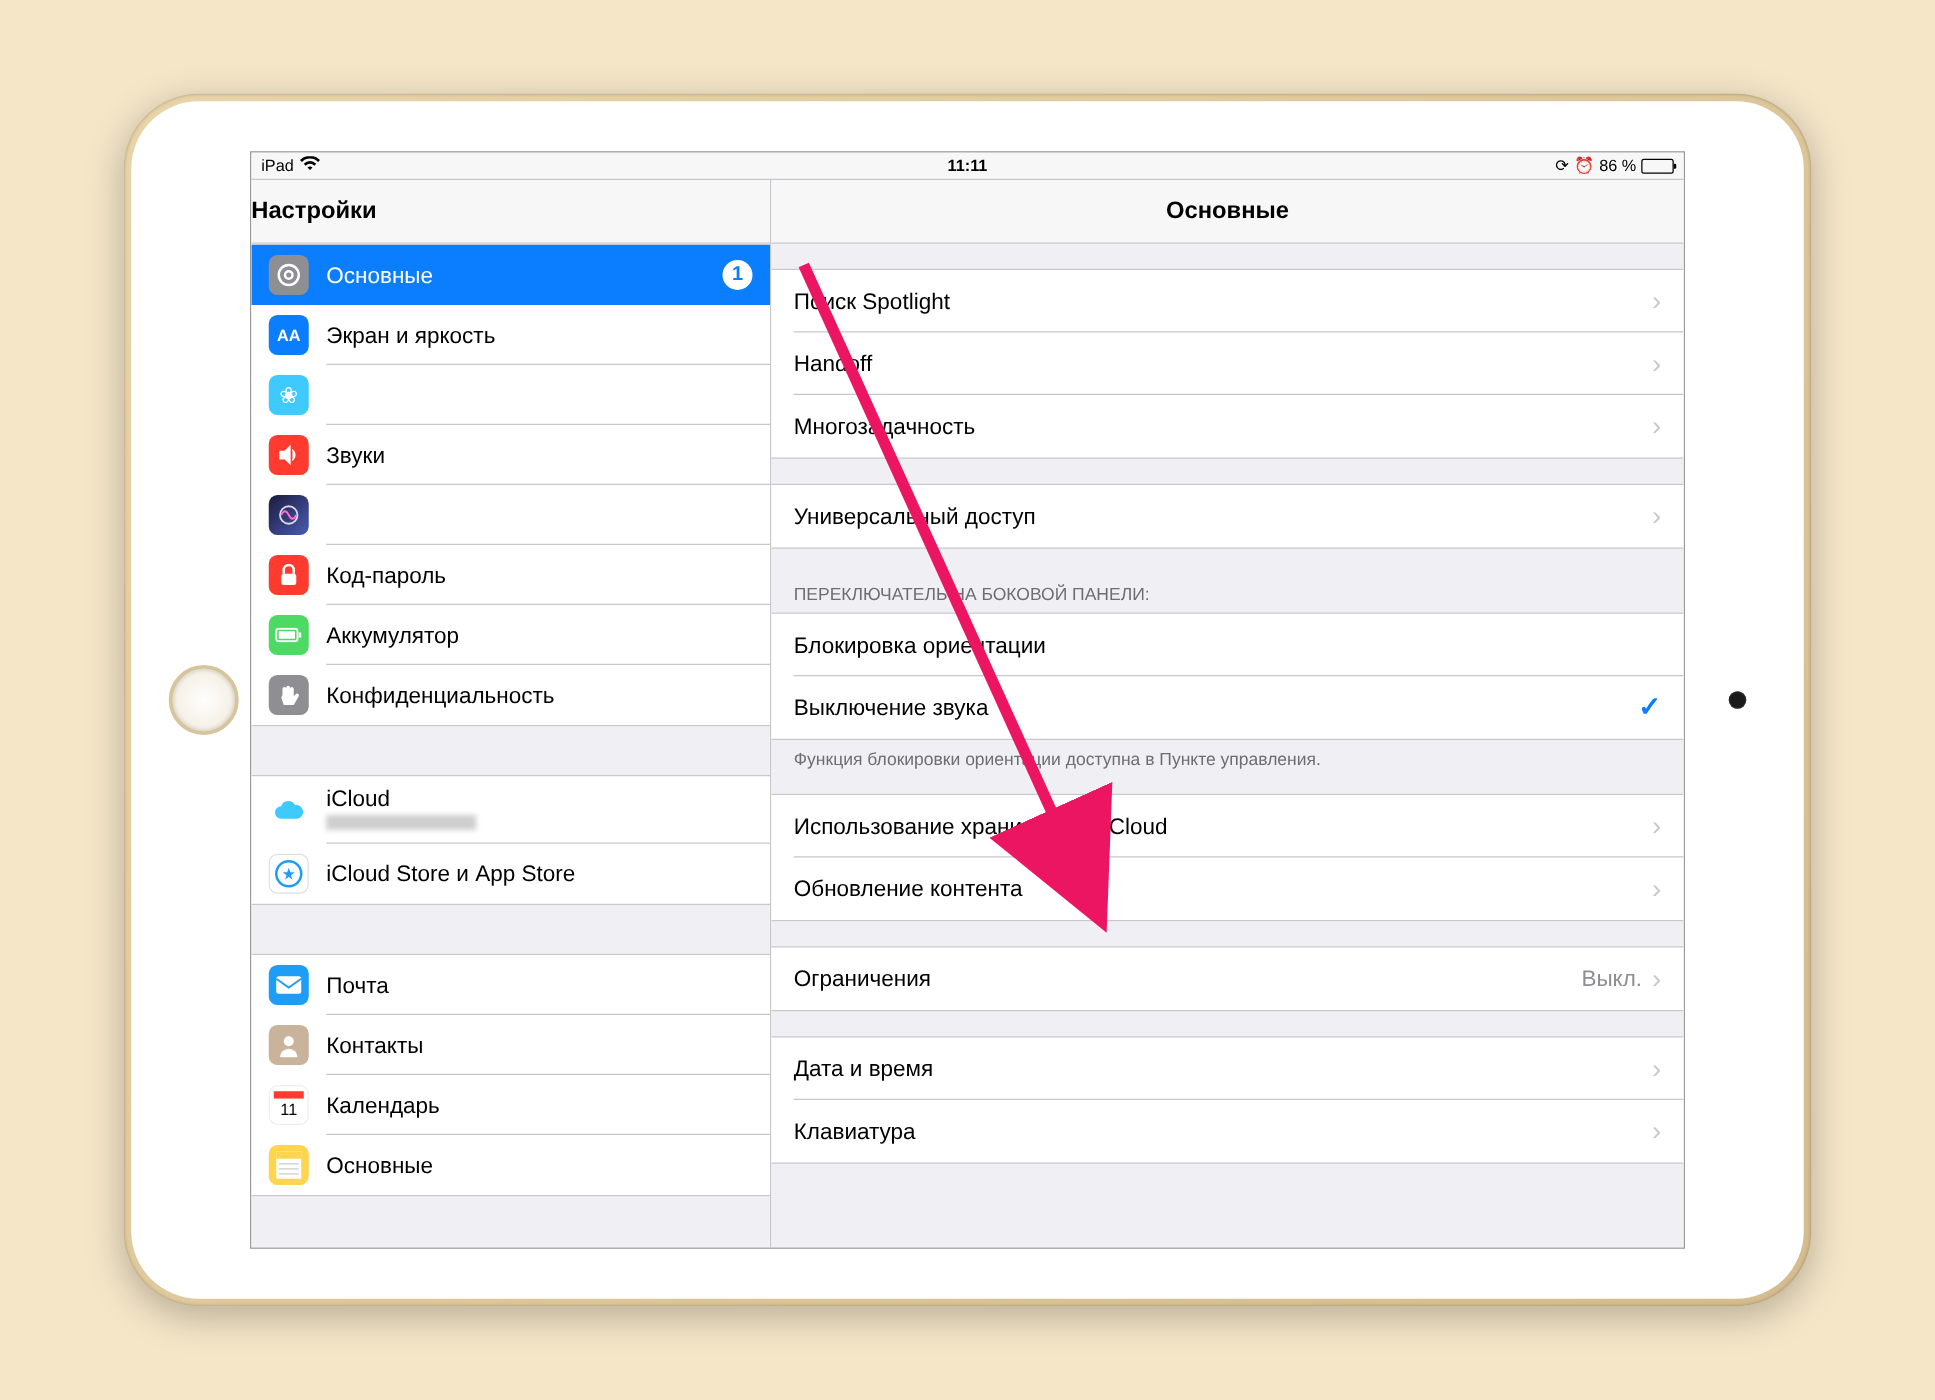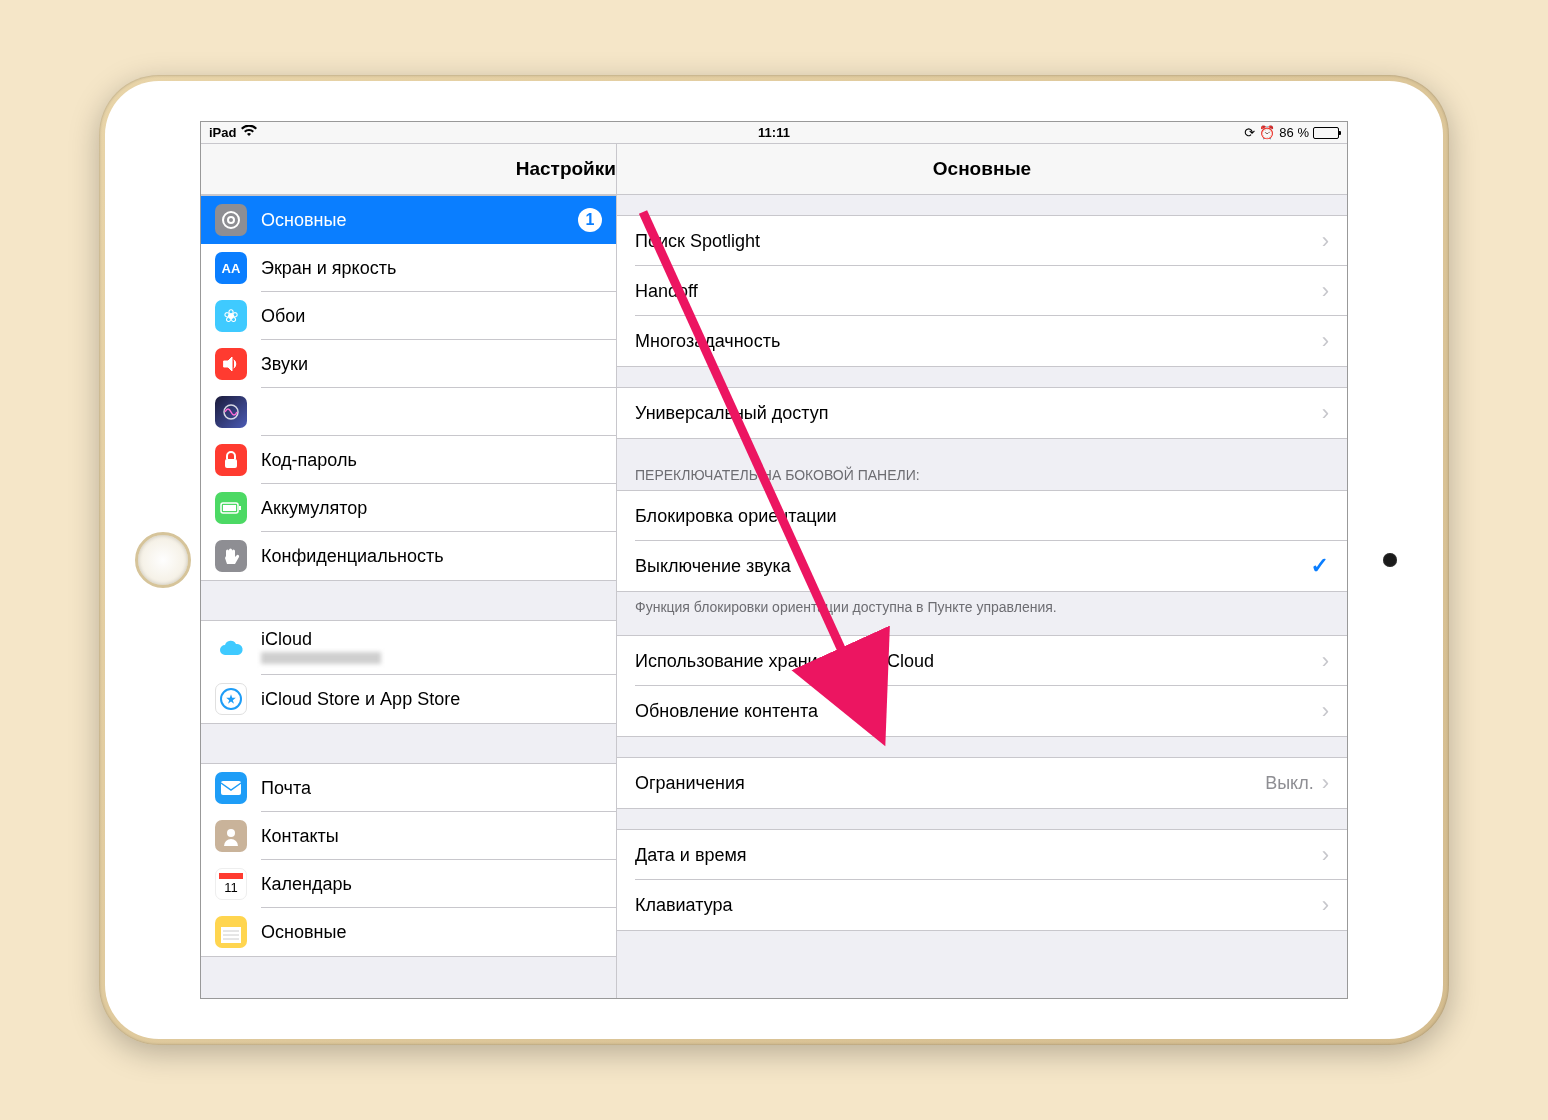--- a/index.html
+++ b/index.html
@@ -4,30 +4,30 @@
 <style>
 * { margin: 0; padding: 0; box-sizing: border-box; font-family: -apple-system, "Helvetica Neue", Helvetica, Arial, sans-serif; }
 body { width: 1548px; height: 1120px; background: #f5e6c8; display: flex; align-items: center; justify-content: center; }
 .device-frame { width: 1350px; height: 970px; background: linear-gradient(135deg,#e8d4a8,#d4bc8e); border-radius: 60px; padding: 6px; box-shadow: 0 8px 30px rgba(0,0,0,.25), inset 0 0 3px rgba(0,0,0,.3); position: relative; }
 .device-inner { width: 100%; height: 100%; background: #fff; border-radius: 54px; padding: 40px 95px; position: relative; }
 .home-button { position: absolute; left: 30px; top: 50%; transform: translateY(-50%); width: 56px; height: 56px; border-radius: 50%; border: 3px solid #d6c49a; background: radial-gradient(#fefefe,#f0e9d8); box-shadow: inset 0 0 4px rgba(0,0,0,.2); }
 .camera { position: absolute; right: 46px; top: 50%; transform: translateY(-50%); width: 14px; height: 14px; border-radius: 50%; background: #1a1a1a; box-shadow: inset 0 0 2px #444; }
 .screen { width: 100%; height: 100%; background: #efeff4; overflow: hidden; position: relative; border: 1px solid #999; }
 
 .status-bar { height: 22px; background: #f7f7f7; display: flex; align-items: center; font-size: 13px; color: #000; padding: 0 8px; position: relative; border-bottom: 1px solid #c8c7cc; }
-.status-left { display: flex; align-items: center; gap: 5px; font-weight: bold; }
+.status-left { display: flex; align-items: center; gap: 5px; }
 .status-center { position: absolute; left: 50%; transform: translateX(-50%); font-weight: 600; }
 .status-right { margin-left: auto; display: flex; align-items: center; gap: 4px; }
 .battery { width: 26px; height: 12px; border: 1px solid #000; border-radius: 2px; position: relative; display: inline-block; }
 .battery::after { content: ''; position: absolute; right: -3px; top: 3px; width: 2px; height: 4px; background: #000; border-radius: 0 1px 1px 0; }
 .battery-fill { background: #000; height: 100%; width: 86%; }
 
 .app { display: flex; height: calc(100% - 22px); }
 .sidebar { width: 416px; border-right: 1px solid #c8c7cc; background: #efeff4; display: flex; flex-direction: column; overflow-y: auto; }
-.sidebar-header { text-align: right; font-size: 19px; font-weight: 600; padding: 14px 0; background: #f7f7f7; border-bottom: 1px solid #c8c7cc; }
+.sidebar-header { text-align: left; font-size: 19px; font-weight: 600; padding: 14px 0; background: #f7f7f7; border-bottom: 1px solid #c8c7cc; }
 .group { background: #fff; border-top: 1px solid #c8c7cc; border-bottom: 1px solid #c8c7cc; }
 .group + .group { margin-top: 39px; }
 .sb-item { display: flex; align-items: center; padding: 8px 14px; font-size: 18px; color: #000; position: relative; min-height: 48px; }
 .sb-item:not(:last-child)::after { content: ''; position: absolute; left: 60px; right: 0; bottom: 0; height: 1px; background: #c8c7cc; }
 .sb-item.selected { background: #0a7eff; color: #fff; }
 .sb-item.selected::after { display: none; }
 .sb-icon { width: 32px; height: 32px; border-radius: 7px; margin-right: 14px; display: flex; align-items: center; justify-content: center; flex-shrink: 0; font-size: 18px; color: #fff; }
 .sb-label { flex: 1; }
 .sb-sub { font-size: 13px; color: #8e8e93; margin-top: 2px; }
 .sb-sub-blur { display: inline-block; width: 120px; height: 12px; background: #cfcfcf; filter: blur(2px); }
@@ -108,21 +108,20 @@
               </span>
               <span class="sb-label">Основные</span>
               <span class="badge">1</span>
             </div>
             <div class="sb-item">
               <span class="sb-icon ic-display" style="font-size:13px;font-weight:700;text-align:right;">AA</span>
               <span class="sb-label">Экран и яркость</span>
             </div>
             <div class="sb-item">
               <span class="sb-icon ic-wallpaper">❀</span>
-              <span class="sb-label">Обои</span>
             </div>
             <div class="sb-item">
               <span class="sb-icon ic-sounds">
                 <svg width="18" height="18" viewBox="0 0 18 18">
                     <path d="M2 6 L6 6 L10 2 L10 16 L6 12 L2 12 Z M12 5 A5 5 0 0 1 12 13" fill="#fff" stroke="#fff" stroke-width="1" stroke-linecap="round"></path>
                   </svg>
               </span>
               <span class="sb-label">Звуки</span>
             </div>
             <div class="sb-item">

